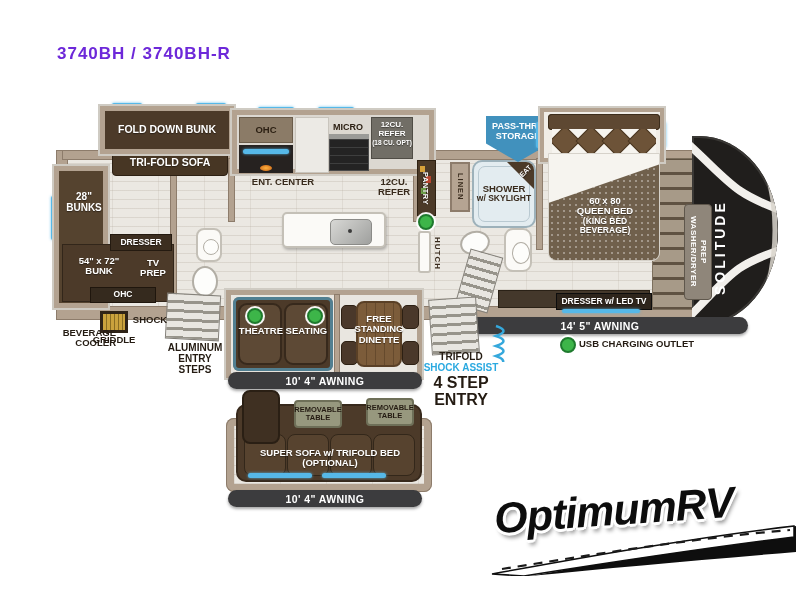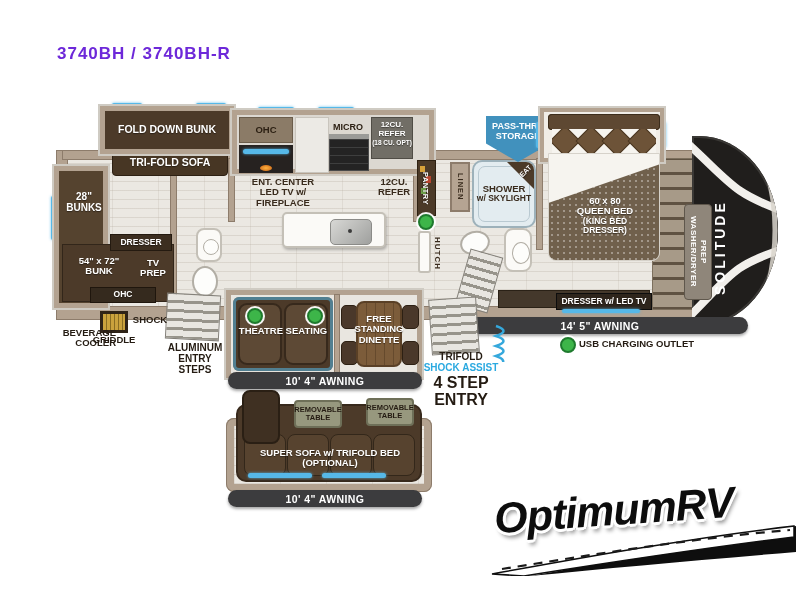--- a/index.html
+++ b/index.html
@@ -100,21 +100,20 @@
        background-image:repeating-linear-gradient(0deg,transparent 0 7px,#3e3e3e 7px 8px);">
     <div style="position:absolute;left:0;top:0;width:100%;height:5px;background:#9b9b98;"></div>
   </div>
   <div class="abs" style="left:371px;top:117px;width:42px;height:42px;background:#716e66;box-shadow:inset 0 0 0 1px #504d46;">
     <div class="lblw" style="margin-top:4px;font-size:8px;line-height:1.1;">12CU. REFER</div>
     <div class="lblw" style="font-size:6.5px;">(18 CU. OPT)</div>
   </div>
 
   <div class="abs" style="left:232px;top:177px;width:102px;text-align:center;">
     <div class="lbl" style="font-size:9.5px;">ENT. CENTER</div>
-    <div class="lbl" style="font-size:9.5px;">LED TV w/ FIREPLACE</div>
   </div>
   <div class="abs lbl" style="left:372px;top:177px;width:44px;font-size:9.5px;">12CU. REFER</div>
   <div class="abs whitebox" style="left:282px;top:212px;width:104px;height:36px;box-shadow:1px 2px 3px rgba(0,0,0,.25);">
     <div style="position:absolute;left:46px;top:5px;width:40px;height:24px;border-radius:5px;border:1px solid #8b8b88;
          background:linear-gradient(135deg,#d8d8d5,#9fa09e);">
       <div style="position:absolute;left:17px;top:9px;width:4px;height:4px;border-radius:50%;background:#3a3a3a;"></div>
     </div>
   </div>
 
   <div class="abs" style="left:417px;top:160px;width:19px;height:56px;background:#4c3a28;box-shadow:inset 0 0 0 1px #2e2112;">
@@ -163,21 +162,21 @@
     <span style="width:20px;height:20px;background:#6d5338;transform:rotate(45deg);border:1px solid #4a3722;"></span>
   </div>
   <div class="abs" style="left:548px;top:153px;width:112px;height:108px;background:#f6f4ef;border:1px solid #d6d2ca;border-radius:0 0 8px 8px;box-sizing:border-box;">
     <div style="position:absolute;left:0;top:0;width:100%;height:100%;border-radius:0 0 7px 7px;
          clip-path:polygon(0 46%,100% 10%,100% 100%,0 100%);background-color:#70604c;
          background-image:radial-gradient(rgba(255,255,255,.35) 1px,transparent 1px);background-size:6px 6px;"></div>
     <div style="position:absolute;left:8px;top:42px;width:96px;text-align:center;">
       <div class="lblw" style="font-size:9.5px;">60 x 80</div>
       <div class="lblw" style="font-size:9.5px;">QUEEN BED</div>
       <div class="lblw" style="font-size:8.5px;">(KING BED</div>
-      <div class="lblw" style="font-size:8.5px;">DRESSER)</div>
+      <div class="lblw" style="font-size:8.5px;">BEVERAGE)</div>
     </div>
   </div>
 
   <div class="abs" style="left:498px;top:290px;width:152px;height:18px;background:#44382b;box-shadow:inset 0 0 0 1px #2a2116;"></div>
   <div class="abs flex" style="left:556px;top:293px;width:94px;height:15px;background:#2e251c;border:1px solid #0d0d0d;">
     <span class="lblw" style="font-size:8.5px;">DRESSER w/ LED TV</span>
   </div>
   <div class="abs cyan" style="left:562px;top:309px;width:78px;height:4px;"></div>
 
   <div class="abs awning" style="left:452px;top:317px;width:296px;height:17px;">

